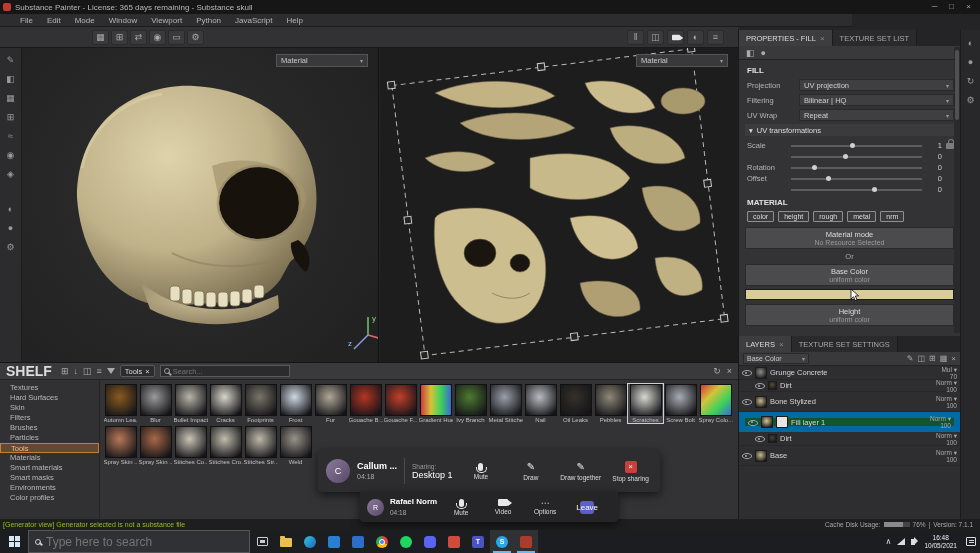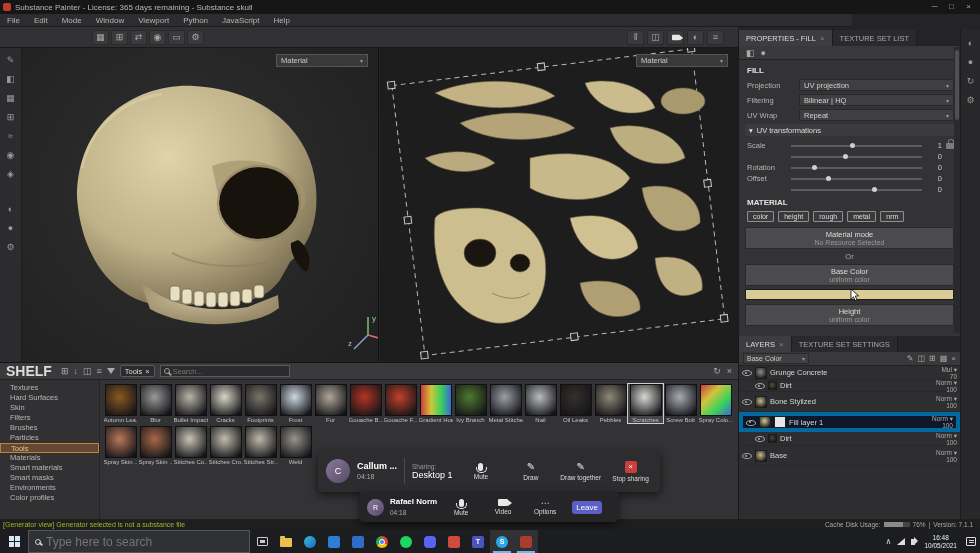--- a/index.html
+++ b/index.html
@@ -12,21 +12,21 @@
   .titlebar { position:absolute; left:0; top:0; width:980px; height:14px;
               background:#161616; display:flex; align-items:center; gap:4px; padding:0 3px; }
   .app-icon { width:8px; height:8px; background:#c23b2e; border-radius:2px; }
   .title-text { font-size:8px; color:#b8b8b8; }
   .win-controls { margin-left:auto; display:flex; }
   .wc { width:17px; text-align:center; font-size:8px; color:#aaa; line-height:14px; }
 
   
   .menubar { position:absolute; left:0; top:14px; width:852px; height:13px;
              background:#2d2d2f; border-bottom:1px solid #1c1c1c;
-             display:flex; align-items:center; }
+             display:flex; align-items:center;padding-left:13px; }
   .menu-item { padding:0 7px; font-size:8px; color:#b5b5b5; }
 
   
   .toolbar { position:absolute; left:0; top:27px; width:738px; height:21px;
              background:#323234; border-bottom:1px solid #191919;
              display:flex; align-items:center; }
   .tb-group-left { display:flex; margin-left:92px; gap:2px; }
   .tb-group-right { display:flex; margin-left:auto; margin-right:14px; gap:3px; }
   .tb-icon { width:17px; height:15px; display:flex; align-items:center; justify-content:center;
              color:#a8a8a8; font-size:9px; background:#3a3a3c; border:1px solid #2a2a2c; border-radius:2px; }
@@ -96,21 +96,21 @@
   .lp-toolbar { height:14px; display:flex; align-items:center; gap:3px; padding:0 4px;
                 background:#39393b; border-bottom:1px solid #222; }
   .lp-drop { width:66px; height:11px; background:#3f3f41; border:1px solid #29292b; display:flex;
              align-items:center; padding:0 3px; font-size:7px; color:#ccc; }
   .lp-drop .caret { margin-left:auto; font-size:6px; color:#999; }
   .lp-icons { margin-left:auto; display:flex; gap:4px; }
   .lp-icons span { color:#aaa; font-size:8px; }
   .lrow { display:flex; align-items:center; gap:3px; padding:0 3px; border-bottom:1px solid #28282a; }
   .lrow.h14 { height:14px; } .lrow.h12 { height:12px; } .lrow.h20 { height:20px; }
   .lrow.indent { padding-left:16px; }
-  .lrow.selected { border:4px solid #0369a1; background:#0f172a;justify-content:flex-end; }
+  .lrow.selected { border:6px solid #0369a1; background:#14532d;justify-content:flex-end; }
   .eye { width:10px; height:9px; position:relative; flex:none; }
   .eye::before { content:""; position:absolute; left:0; top:2px; width:8px; height:4px;
                  border:1px solid #a8a8a8; border-radius:50%; }
   .eye::after { content:""; position:absolute; left:3px; top:3.5px; width:2px; height:2px;
                 background:#a8a8a8; border-radius:50%; }
   .lthumb { width:12px; height:12px; border:1px solid #1c1c1c; flex:none; }
   .lthumb.small { width:9px; height:9px; }
   .lmask { width:12px; height:12px; border:1px solid #1c1c1c; background:#e6e6e6; flex:none; }
   .lname { font-size:7.5px; color:#d5d5d5; flex:1; overflow:hidden; white-space:nowrap; }
   .lright { margin-left:auto; display:flex; flex-direction:column; align-items:flex-end; line-height:7px; }
@@ -187,21 +187,21 @@
   .mic { position:relative; width:5px; height:8px; background:#e8e8e8; border-radius:2.5px; }
   .mic::after { content:""; position:absolute; left:-2.5px; top:4px; width:9px; height:5px;
                 border:1px solid #e8e8e8; border-top:none; border-radius:0 0 5px 5px; }
   .pen { color:#e8e8e8; font-size:10px; line-height:10px; }
   .stopshare { width:12px; height:12px; background:#cc3e3e; border-radius:2px; color:#fff;
                font-size:8px; line-height:12px; text-align:center; }
   .cam { width:10px; height:7px; background:#e8e8e8; border-radius:1px; position:relative; }
   .cam::after { content:""; position:absolute; right:-4px; top:0.5px; border-left:4px solid #e8e8e8;
                 border-top:3px solid transparent; border-bottom:3px solid transparent; }
   .dots { color:#e8e8e8; font-size:9px; line-height:6px; }
-  .leave-pill { width:30px; height:13px; background:#5b5fc7; border-radius:3px; color:#fff;
+  .leave-pill { width:14px; height:13px; background:#5b5fc7; border-radius:3px; color:#fff;
                 font-size:8px; display:flex; align-items:center; justify-content:center; }
 
   
   .taskbar { position:absolute; left:0; top:530px; width:980px; height:23px; background:#1b1d20;
              display:flex; align-items:center; z-index:50; }
   .start { width:28px; height:23px; display:flex; align-items:center; justify-content:center; }
   .winlogo { display:grid; grid-template-columns:5px 5px; grid-template-rows:5px 5px; gap:1px; }
   .winlogo span { background:#d5e6f5; }
   .tsearch { width:222px; height:23px; background:#2f3134; border:1px solid #54565a;
              display:flex; align-items:center; gap:5px; padding:0 6px; }

